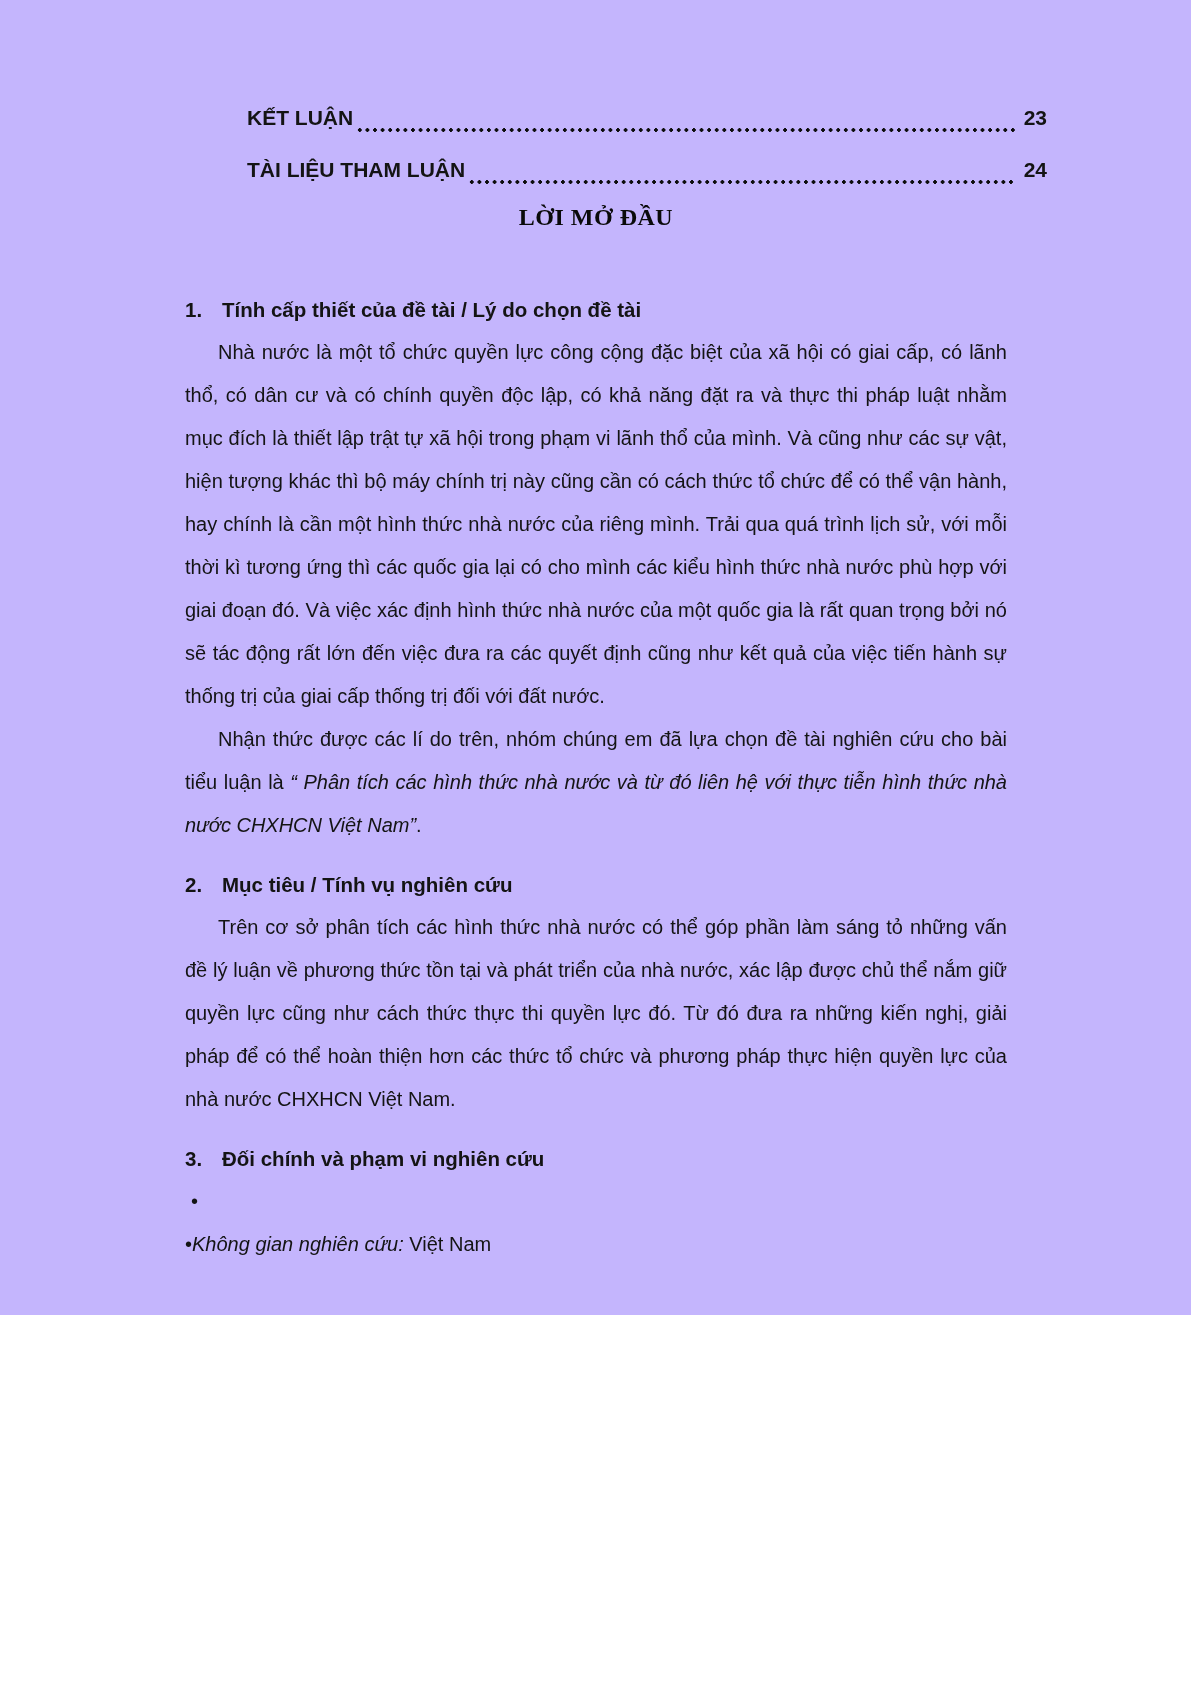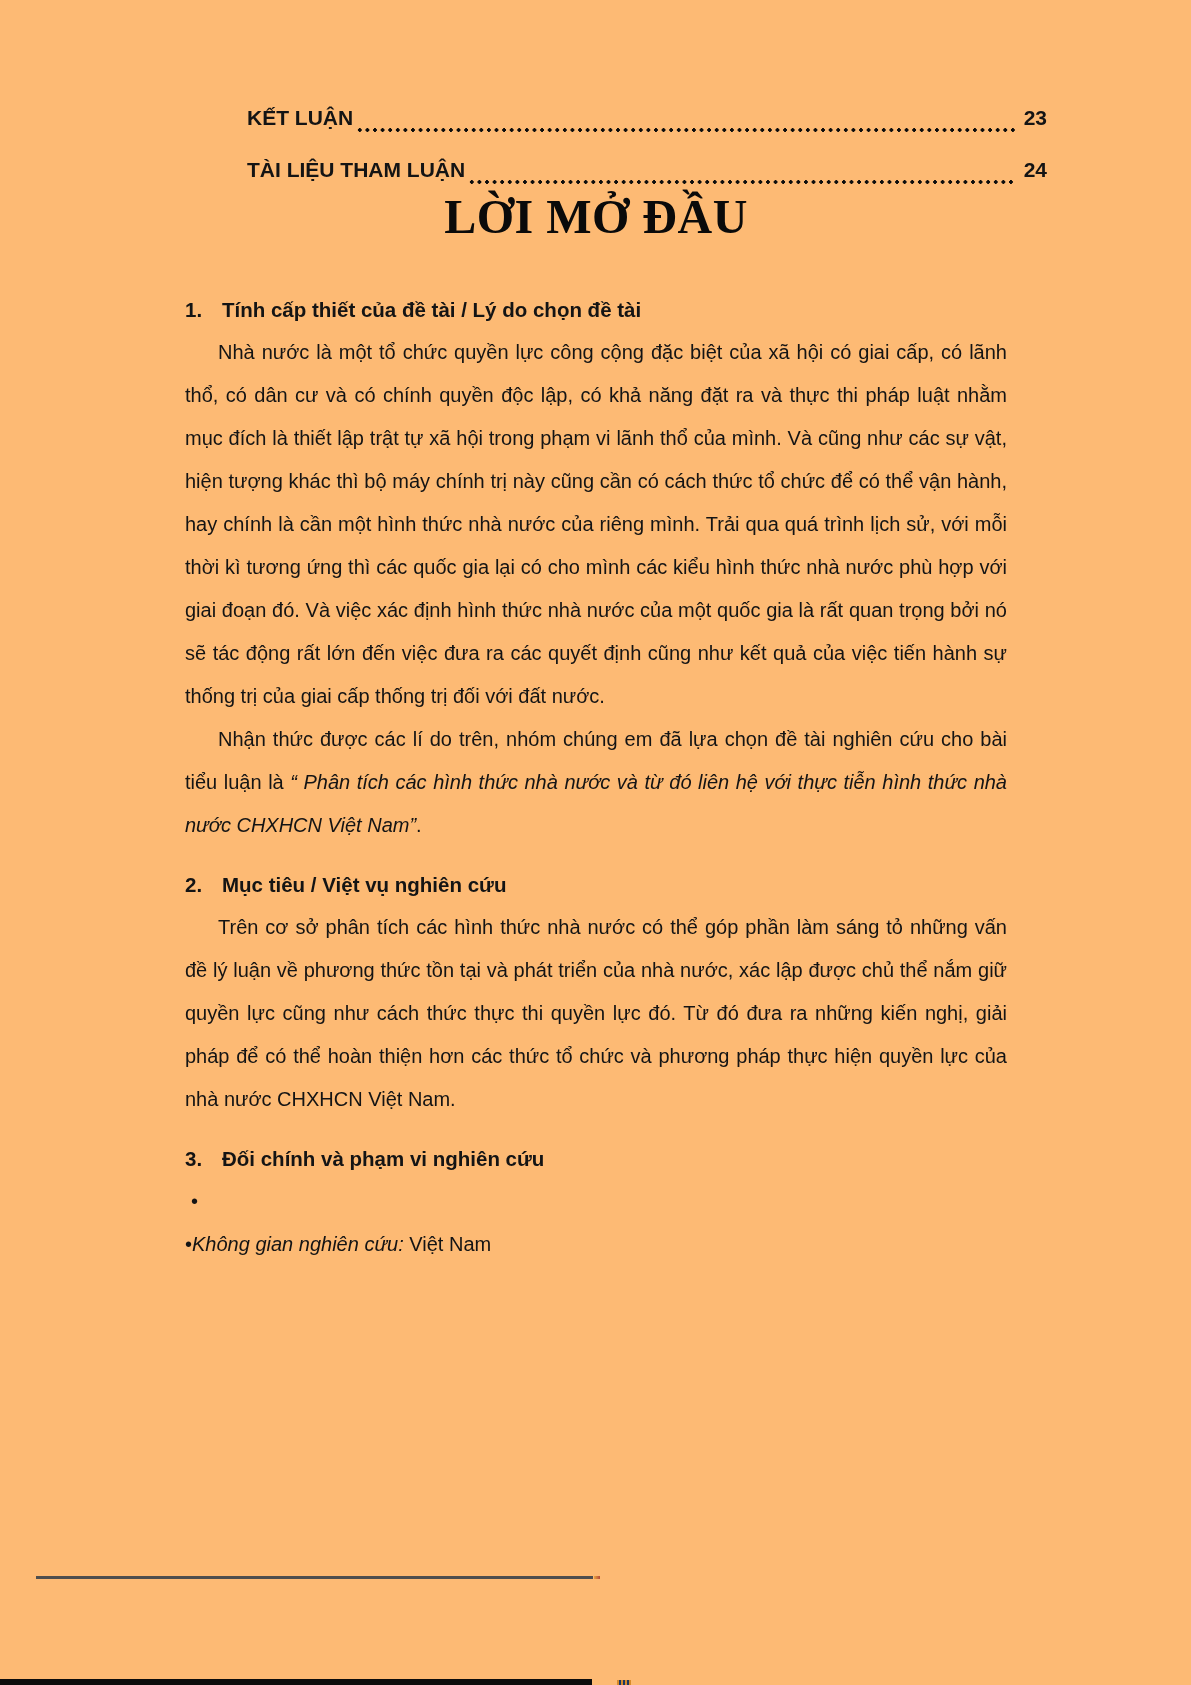--- a/index.html
+++ b/index.html
@@ -1,20 +1,20 @@
 <!DOCTYPE html>
 <html><head>
 <meta charset="utf-8">
 <style>
   html, body { margin: 0; padding: 0; background: #ffffff; }
   .page {
     position: relative;
     width: 1191px;
-    height: 1685px;
-    background: #fdba74;
+    height: 1315px;
+    background: #c4b5fd;
     overflow: hidden;
     font-family: "Liberation Sans", sans-serif;
     color: #141414;
   }
   
   .toc {
     position: absolute;
     left: 247px;
     top: 96px;
     width: 800px;
@@ -40,21 +40,21 @@
   }
   
   .doc-title {
     position: absolute;
     left: 185px;
     top: 193px;
     width: 822px;
     text-align: center;
     font-family: "Liberation Serif", serif;
     font-weight: 700;
-    font-size: 48px;
+    font-size: 24px;
     line-height: 48px;
     letter-spacing: 0.5px;
     color: #0a0a0a;
   }
   
   .content {
     position: absolute;
     left: 185px;
     top: 288px;
     width: 822px;
@@ -138,21 +138,21 @@
       <span class="num">1.</span>
       <span>Tính cấp thiết của đề tài / Lý do chọn đề tài</span>
     </p>
 
     <p class="para">Nhà nước là một tổ chức quyền lực công cộng đặc biệt của xã hội có giai cấp, có lãnh thổ, có dân cư và có chính quyền độc lập, có khả năng đặt ra và thực thi pháp luật nhằm mục đích là thiết lập trật tự xã hội trong phạm vi lãnh thổ của mình. Và cũng như các sự vật, hiện tượng khác thì bộ máy chính trị này cũng cần có cách thức tổ chức để có thể vận hành, hay chính là cần một hình thức nhà nước của riêng mình. Trải qua quá trình lịch sử, với mỗi thời kì tương ứng thì các quốc gia lại có cho mình các kiểu hình thức nhà nước phù hợp với giai đoạn đó. Và việc xác định hình thức nhà nước của một quốc gia là rất quan trọng bởi nó sẽ tác động rất lớn đến việc đưa ra các quyết định cũng như kết quả của việc tiến hành sự thống trị của giai cấp thống trị đối với đất nước.</p>
 
     <p class="para"><span>Nhận thức được các lí do trên, nhóm chúng em đã lựa chọn đề tài nghiên cứu cho bài tiểu luận là </span><span class="it">“ Phân tích các hình thức nhà nước và từ đó liên hệ với thực tiễn hình thức nhà nước CHXHCN Việt Nam”</span><span>.</span></p>
 
     <p class="section-heading mt16">
       <span class="num">2.</span>
-      <span>Mục tiêu / Việt vụ nghiên cứu</span>
+      <span>Mục tiêu / Tính vụ nghiên cứu</span>
     </p>
 
     <p class="para">Trên cơ sở phân tích các hình thức nhà nước có thể góp phần làm sáng tỏ những vấn đề lý luận về phương thức tồn tại và phát triển của nhà nước, xác lập được chủ thể nắm giữ quyền lực cũng như cách thức thực thi quyền lực đó. Từ đó đưa ra những kiến nghị, giải pháp để có thể hoàn thiện hơn các thức tổ chức và phương pháp thực hiện quyền lực của nhà nước CHXHCN Việt Nam.</p>
 
     <p class="section-heading mt16">
       <span class="num">3.</span>
       <span>Đối chính và phạm vi nghiên cứu</span>
     </p>
 
     <p class="bullet-row">

